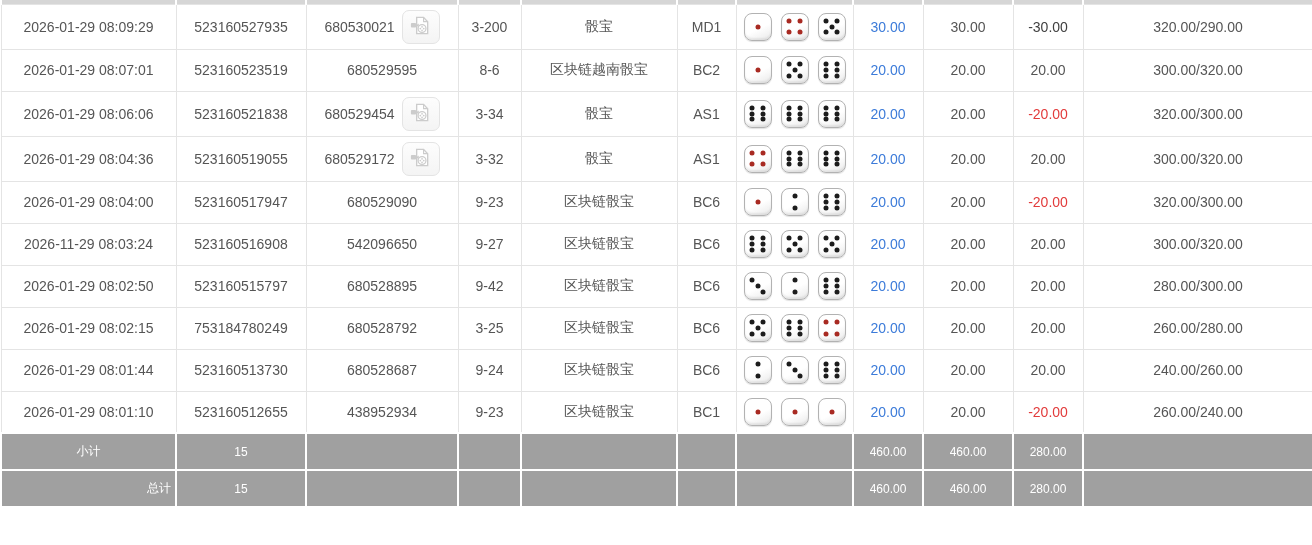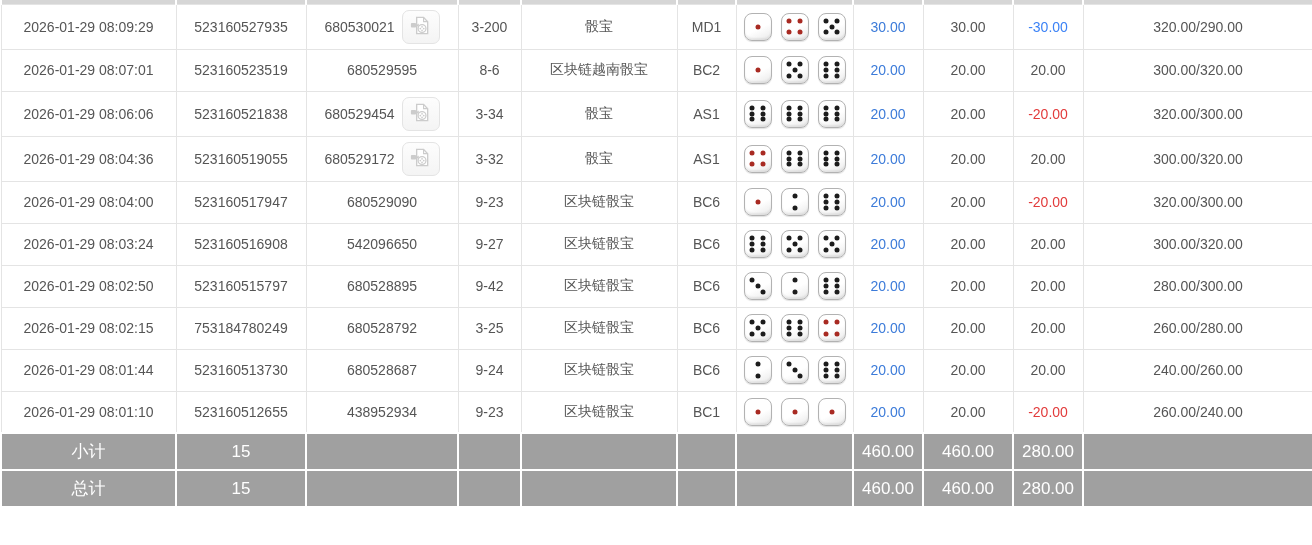--- a/index.html
+++ b/index.html
@@ -43,21 +43,21 @@
   }
   .pip { position:absolute; width:5px; height:5px; border-radius:50%; background:#1c1c1c; transform:translate(-50%,-50%); }
   .die.red .pip { background:#a82a22; }
   .pip.tl { left:27%; top:27%; } .pip.tc { left:50%; top:27%; } .pip.tr { left:73%; top:27%; }
   .pip.ml { left:27%; top:50%; } .pip.c  { left:50%; top:50%; } .pip.mr { left:73%; top:50%; }
   .pip.bl { left:27%; top:73%; } .pip.bc { left:50%; top:73%; } .pip.br { left:73%; top:73%; }
 
   .amt-blue { cursor:pointer; }
 
   tfoot td {
-    background:#a0a0a0; color:#fff; font-size:17px;
+    background:#a0a0a0; color:#fff; font-size:12px;
     border:2px solid #fff; text-align:center; vertical-align:middle;
     height:37px; padding:4px;
   }
   .bottom-spacer { height:14px; background:#fff; }
 </style>
 </head>
 <body>
 
 <div class="table-wrap">
 <table>
@@ -133,21 +133,21 @@
                 <span class="pip tl"></span>
                 <span class="pip tr"></span>
                 <span class="pip c"></span>
                 <span class="pip bl"></span>
                 <span class="pip br"></span>
               </span>
             </div>
           </td>
     <td><span class="amt-blue" style="color: rgb(60, 123, 217);">30.00</span></td>
     <td>30.00</td>
-    <td style="color: #3b82f6;">-30.00</td>
+    <td style="color: #404040;">-30.00</td>
     <td>320.00/290.00</td>
   </tr>
 
   <tr>
     <td>2026-01-29 08:07:01</td>
     <td>523160523519</td>
     <td>
       <div class="round-inner">
         <span>680529595</span>
 
@@ -333,21 +333,21 @@
               </span>
             </div>
           </td>
     <td><span class="amt-blue" style="color: rgb(60, 123, 217);">20.00</span></td>
     <td>20.00</td>
     <td style="color: rgb(226, 59, 59);">-20.00</td>
     <td>320.00/300.00</td>
   </tr>
 
   <tr>
-    <td>2026-01-29 08:03:24</td>
+    <td>2026-11-29 08:03:24</td>
     <td>523160516908</td>
     <td>
       <div class="round-inner">
         <span>542096650</span>
 
       </div>
     </td>
     <td>9-27</td>
     <td>区块链骰宝</td>
     <td>BC6</td>
@@ -544,21 +544,21 @@
           <td style="background: rgb(160, 160, 160);"></td>
           <td style="background: rgb(160, 160, 160);"></td>
       <td style="background: rgb(160, 160, 160);"></td>
           <td style="background: rgb(160, 160, 160);"></td>
       <td style="background: rgb(160, 160, 160);">460.00</td>
       <td style="background: rgb(160, 160, 160);">460.00</td>
       <td style="background: rgb(160, 160, 160);">280.00</td>
       <td style="background: rgb(160, 160, 160);"></td>
     </tr>
     <tr>
-      <td style="background: rgb(160, 160, 160);">总计</td>
+      <td style="background: rgb(160, 160, 160); text-align: right;">总计</td>
       <td style="background: rgb(160, 160, 160);">15</td>
       <td style="background: rgb(160, 160, 160);"></td>
           <td style="background: rgb(160, 160, 160);"></td>
           <td style="background: rgb(160, 160, 160);"></td>
       <td style="background: rgb(160, 160, 160);"></td>
           <td style="background: rgb(160, 160, 160);"></td>
       <td style="background: rgb(160, 160, 160);">460.00</td>
       <td style="background: rgb(160, 160, 160);">460.00</td>
       <td style="background: rgb(160, 160, 160);">280.00</td>
       <td style="background: rgb(160, 160, 160);"></td>

